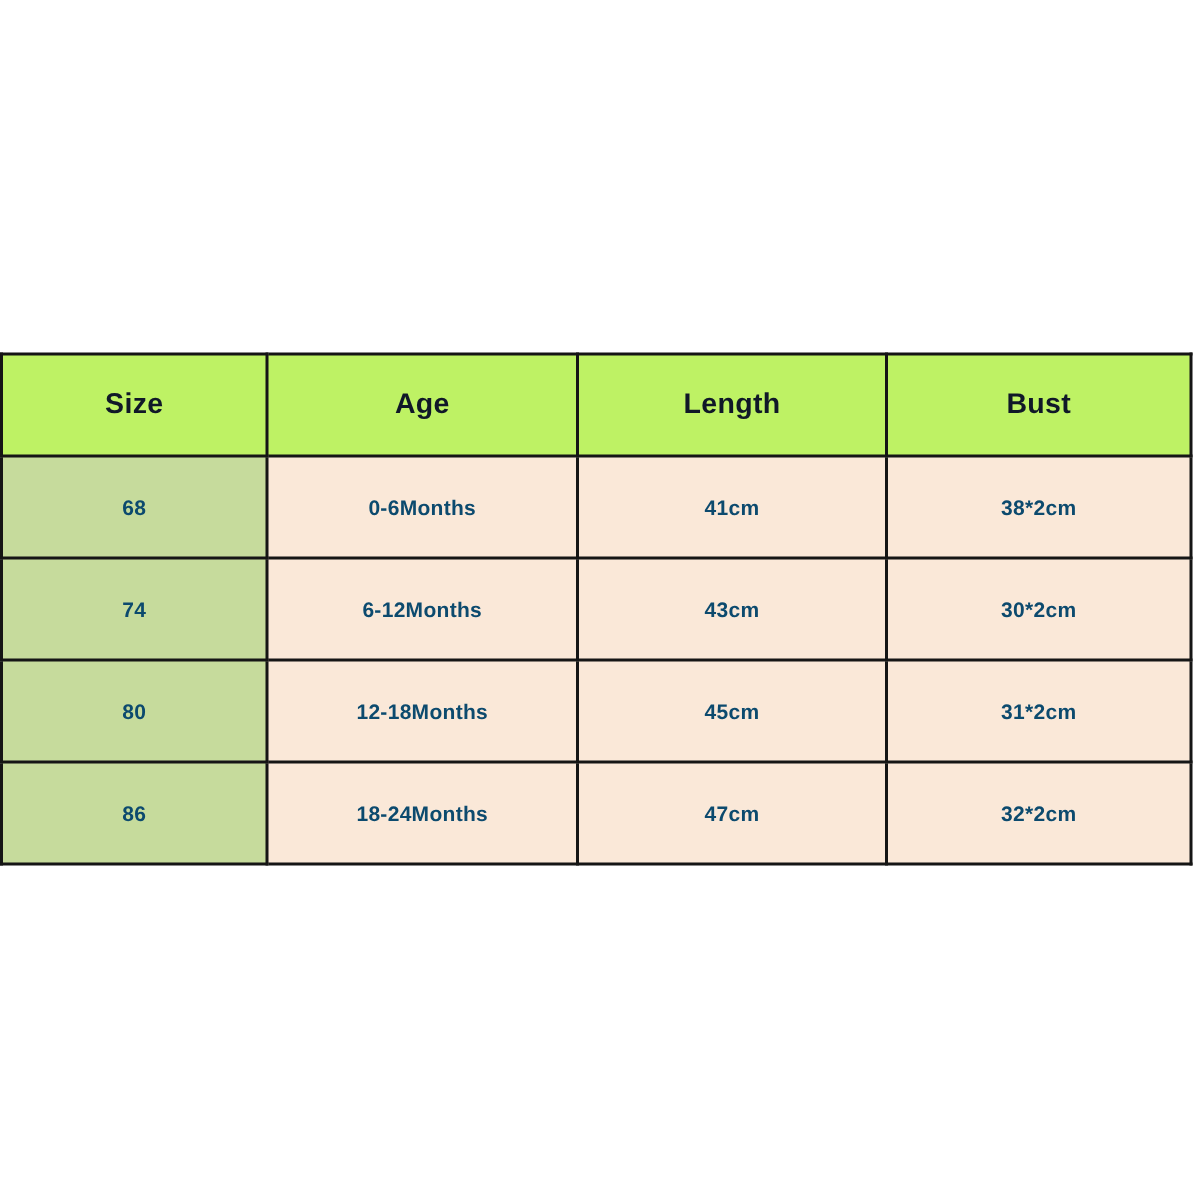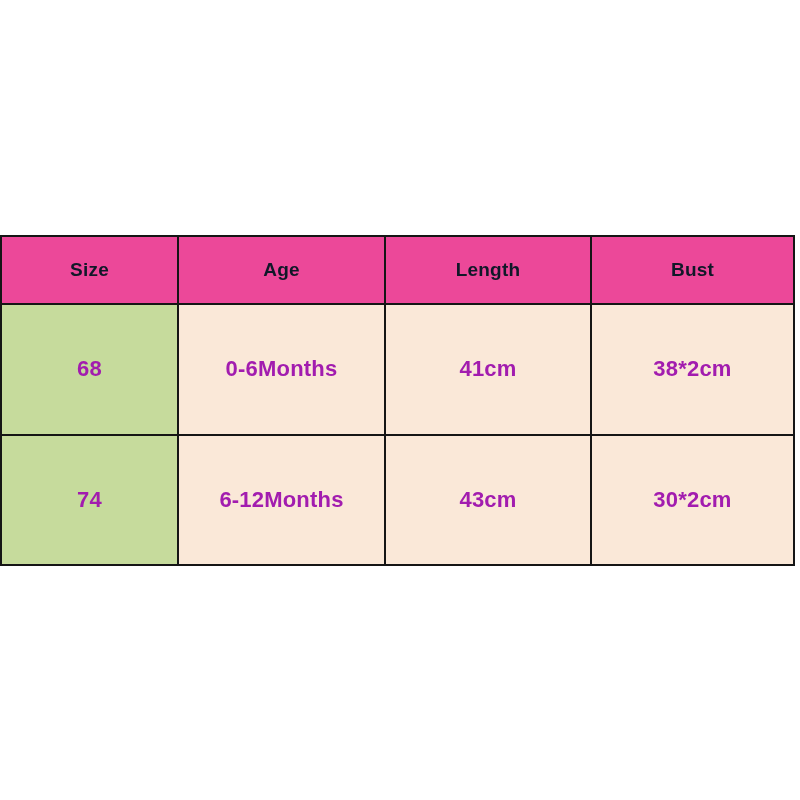--- a/index.html
+++ b/index.html
@@ -40,29 +40,29 @@
     border: 2px solid #151515;
     text-align: center;
     vertical-align: middle;
     padding: 0;
     height: 66px;
     font-weight: bold;
     letter-spacing: 0.2px;
   }
 
   table.size-chart thead th {
-    background: #ec4899;
+    background: #bef264;
     color: #101828;
     font-size: 19px;
   }
 
   table.size-chart tbody td {
     background: #fae8d8;
-    color: #a21caf;
-    font-size: 22px;
+    color: #0c4a6e;
+    font-size: 14px;
   }
 
   table.size-chart tbody td.cell-size {
     background: #c6db9c;
   }
 
   .nowrap { white-space: nowrap; margin-top: 35px; }
 </style>
 </head>
 <body>
@@ -89,15 +89,27 @@
         <td class="nowrap">0-6Months</td>
         <td class="nowrap">41cm</td>
         <td class="nowrap">38*2cm</td>
       </tr>
       <tr>
         <td class="cell-size">74</td>
         <td class="nowrap">6-12Months</td>
         <td class="nowrap">43cm</td>
         <td class="nowrap">30*2cm</td>
       </tr>
+      <tr>
+        <td class="cell-size">80</td>
+        <td class="nowrap">12-18Months</td>
+        <td class="nowrap">45cm</td>
+        <td class="nowrap">31*2cm</td>
+      </tr>
+      <tr>
+        <td class="cell-size">86</td>
+        <td class="nowrap">18-24Months</td>
+        <td class="nowrap">47cm</td>
+        <td class="nowrap">32*2cm</td>
+      </tr>
     </tbody>
   </table>
 </div>
 
 </body></html>

